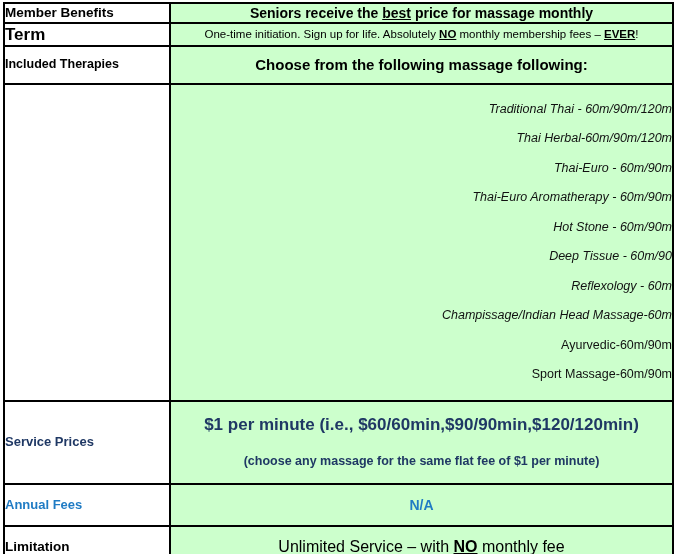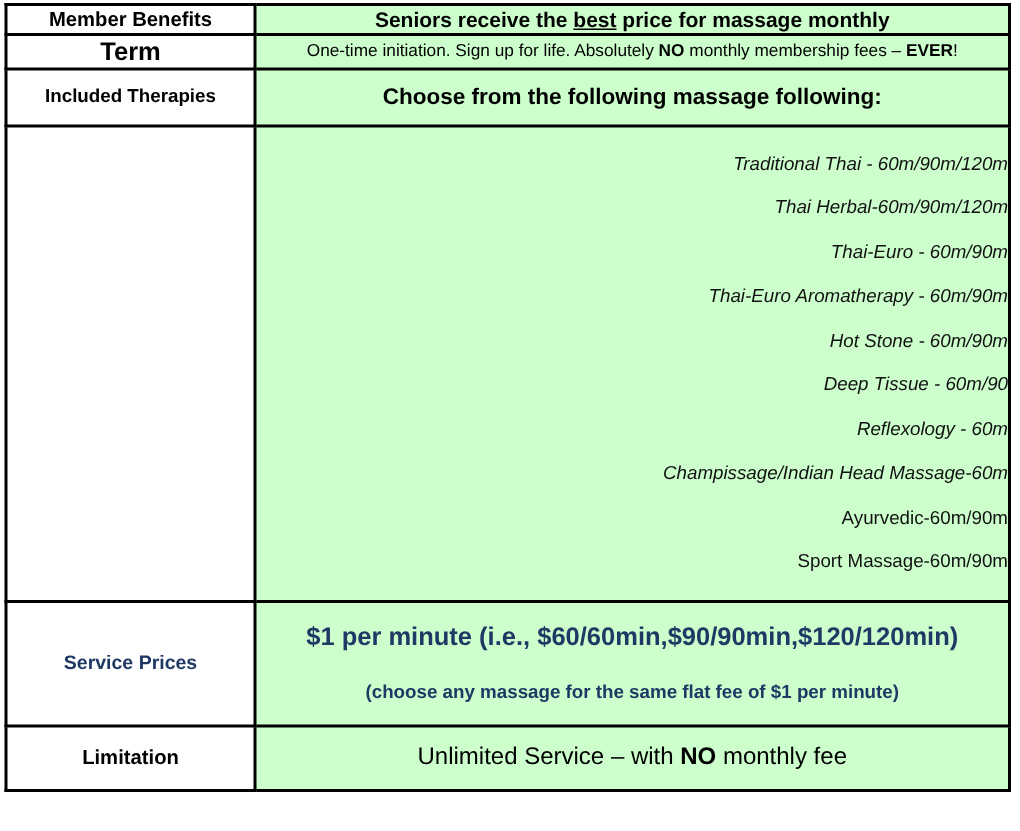--- a/index.html
+++ b/index.html
@@ -35,21 +35,21 @@
     border: 2px solid #000000;
     vertical-align: middle;
     padding: 0;
   }
 
   col.c-label { width: 166px; }
   col.c-value { width: 503px; }
 
   td.label {
     background: #ffffff;
-    text-align: center;
+    text-align: left;
     font-weight: bold;
     font-size: 12.5px;
     color: #000000;
     padding: 5px 4px;
     line-height: 1.25;
   }
   td.value {
     background: #CCFFCC;
     text-align: center;
     font-size: 12.5px;
@@ -117,21 +117,21 @@
     color: #1F7BC4;
     font-weight: bold;
     font-size: 14px;
     padding: 11px 6px;
   }
 
   .r-limit .label { font-size: 13.5px; font-weight: bold; }
   .r-limit .value { font-size: 16px; padding: 10px 6px; font-weight: normal; }
 
   u.emph { text-decoration: underline; }
-  b.emph { font-weight: bold; }
+  b.emph { font-weight: bold; text-decoration: underline; }
 </style>
 </head>
 <body>
 
 <div id="sheet">
   <table class="benefits">
     <colgroup>
       <col class="c-label">
       <col class="c-value">
     </colgroup>
@@ -171,20 +171,24 @@
       </tr>
 
       <tr class="r-price">
         <td class="label">Service Prices</td>
         <td class="value">
           <div class="price-main">$1 per minute  (i.e., $60/60min,$90/90min,$120/120min)</div>
           <div class="price-sub">(choose any massage for the same flat fee of $1 per minute)</div>
         </td>
       </tr>
 
+      <tr class="r-annual">
+        <td class="label">Annual Fees</td>
+        <td class="value">N/A</td>
+      </tr>
 
       <tr class="r-limit">
         <td class="label">Limitation</td>
         <td class="value"><span>Unlimited Service – with </span><b class="emph">NO</b><span> monthly fee</span></td>
       </tr>
 
     </tbody>
   </table>
 </div>
 

